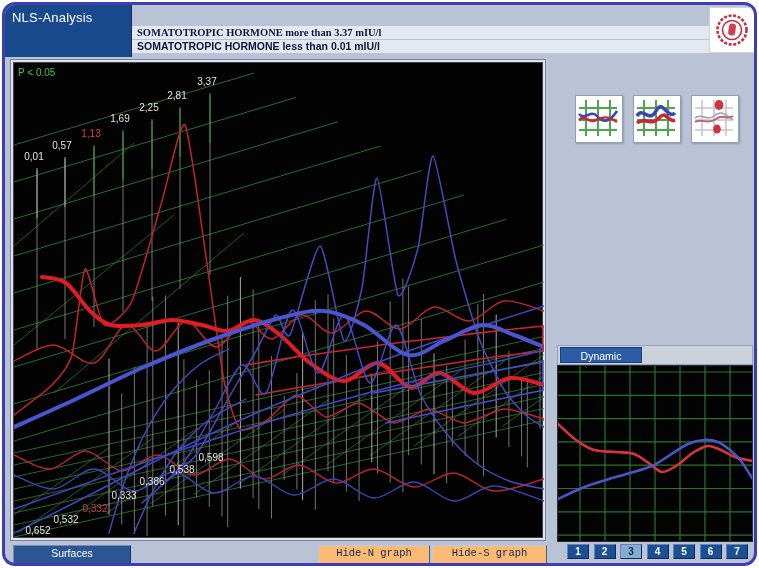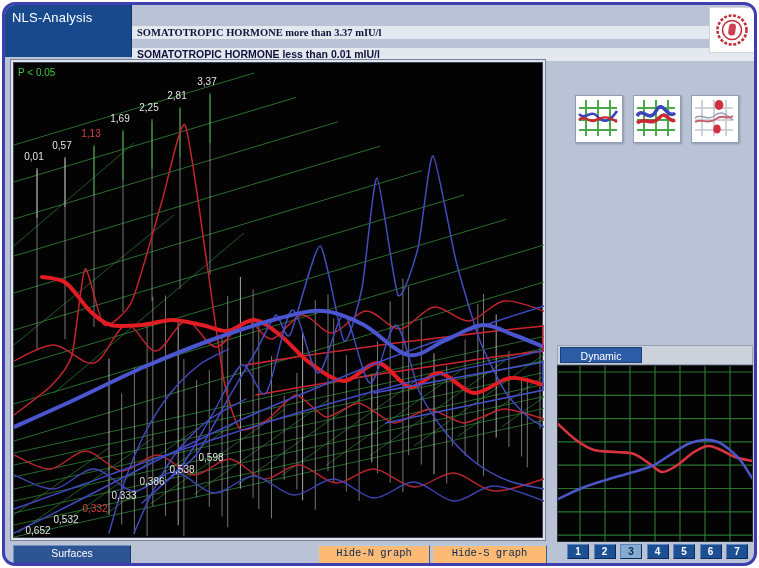--- a/index.html
+++ b/index.html
@@ -6,21 +6,21 @@
     font-family:"Liberation Sans",sans-serif;-webkit-font-smoothing:antialiased;}
   .window{position:absolute;left:2px;top:2px;width:755px;height:564px;box-sizing:border-box;
     border:3px solid #3e3eae;border-radius:13px;background:#b9c3d5;overflow:hidden;}
   
   .titlebar{position:absolute;left:0;top:0;width:126px;height:52px;background:#17498c;
     border-right:1px solid #0d2f63;}
   .title{position:absolute;left:7px;top:5px;color:#fff;font-size:13px;letter-spacing:.2px;}
   .hstrip{position:absolute;left:127px;width:622px;height:13px;background:#e4e8ef;
     color:#12123c;font-size:10.5px;font-weight:bold;line-height:13px;padding-left:5px;
     box-sizing:border-box;white-space:nowrap;overflow:hidden;}
-  .hstrip.l1{top:21px;font-family:Liberation Serif, serif;} .hstrip.l2{top:35px;margin-top:8px;}
+  .hstrip.l1{top:21px;font-family:Liberation Serif, serif;} .hstrip.l2{top:35px;}
   .logo{position:absolute;left:704px;top:2px;width:44px;height:44px;background:#fff;
     border:1px solid #cfd4dc;display:flex;align-items:center;justify-content:center;}
   
   .graph-frame{position:absolute;left:5px;top:54px;width:536px;height:482px;box-sizing:border-box;
     background:#dfe3ea;border:1px solid #79829a;padding:2px;}
   .graph-frame .inner{width:530px;height:476px;background:#030303;border:1px solid #3c4252;box-sizing:border-box;}
   svg{display:block;}
   
   .btn{position:absolute;height:25px;box-sizing:border-box;font-size:10.5px;text-align:center;
     line-height:15px;cursor:pointer;}

